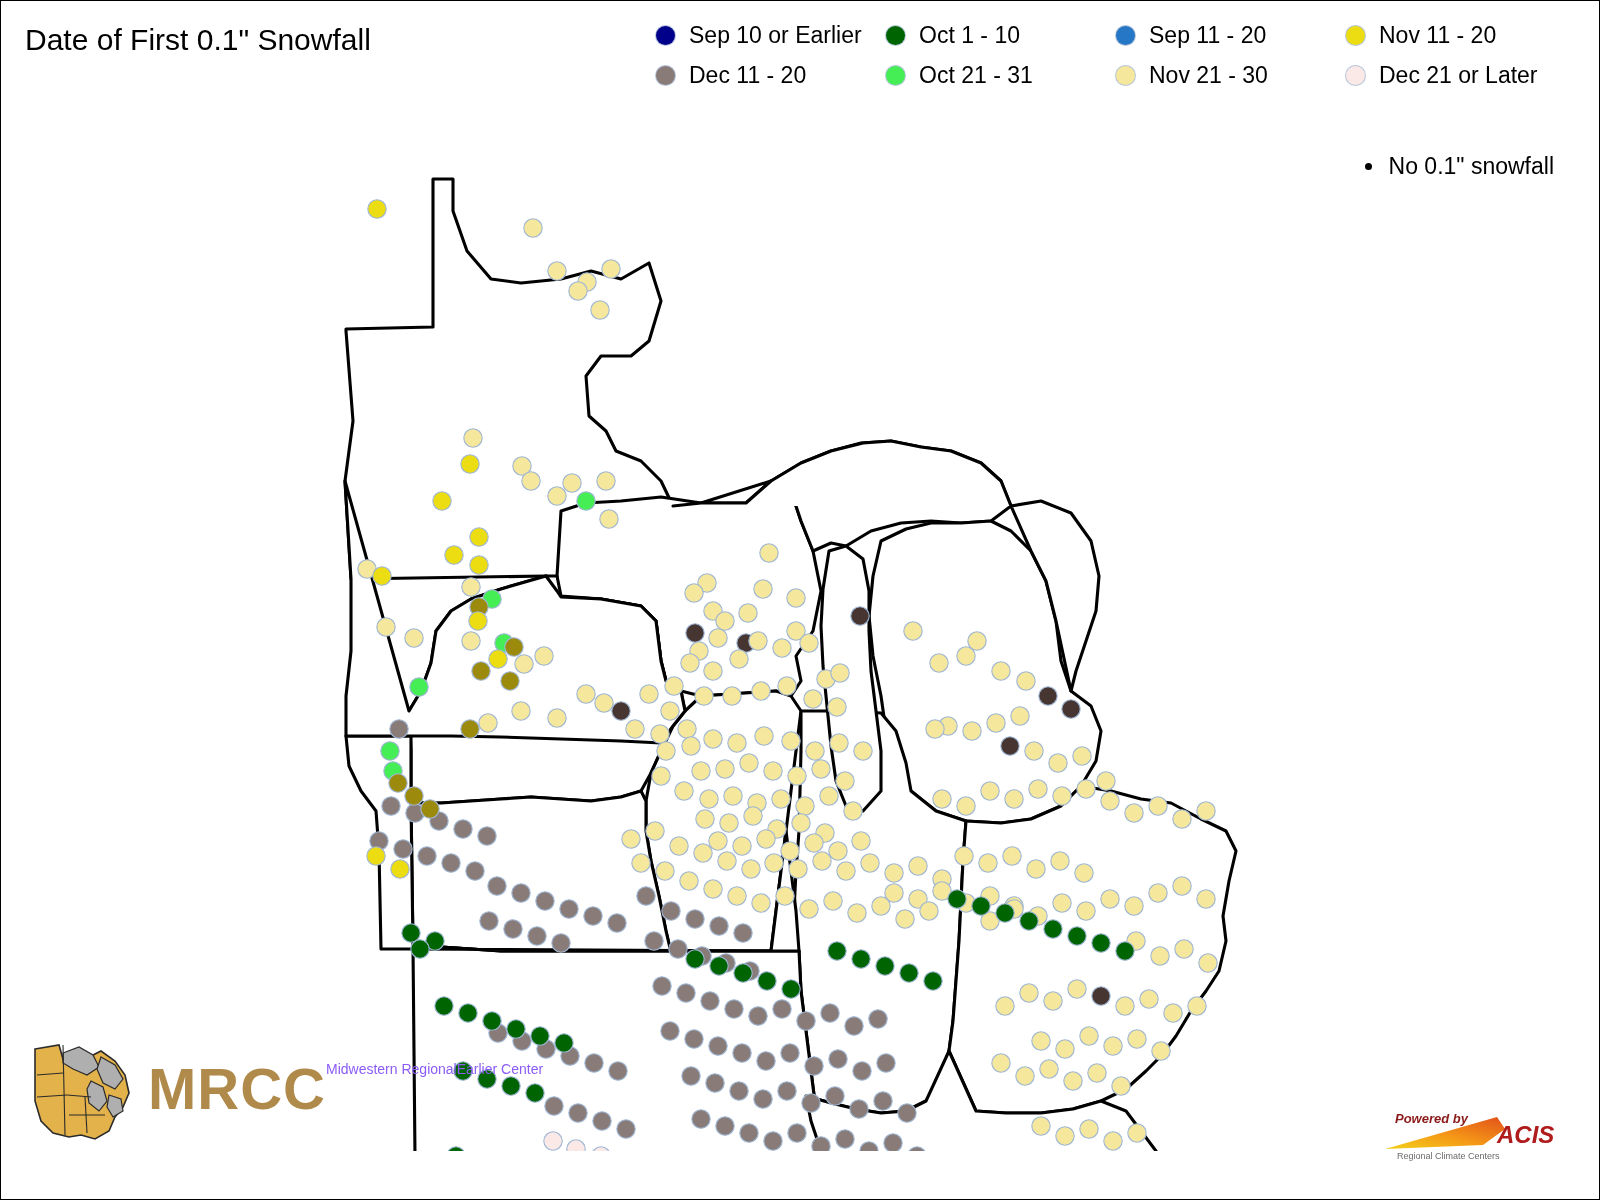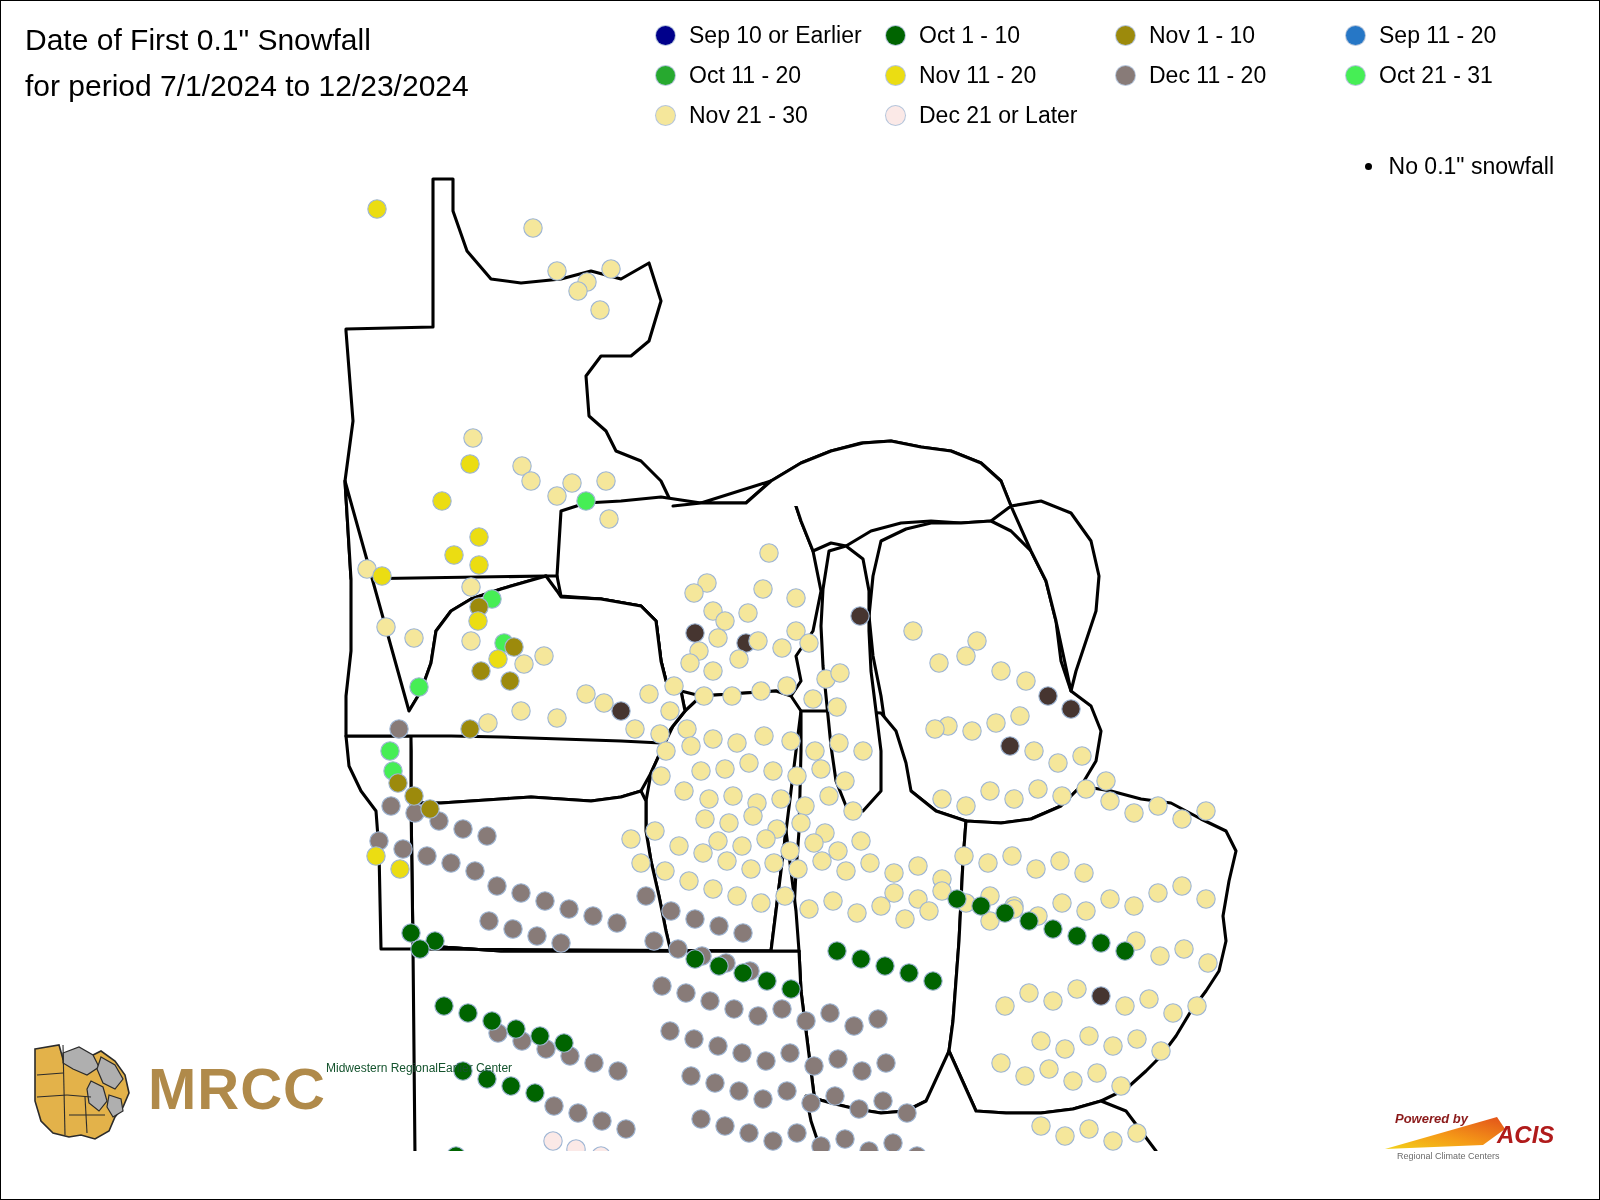--- a/index.html
+++ b/index.html
@@ -49,54 +49,45 @@
   .stn{stroke:#9fb6d4;stroke-width:1.1;}
 
   
   #mrcc{position:absolute;left:28px;top:1034px;display:flex;align-items:center;}
   #mrcc-mark{width:105px;height:108px;flex:0 0 105px;margin-right:14px;}
   #mrcc-text{display:flex;flex-direction:row;}
   #mrcc-acro{
     font-size:58px;font-weight:bold;color:#B08A4A;letter-spacing:1px;
     line-height:.96;
   }
-  .mrcc-sub{font-size:12px;color:#14532d;text-align:left;line-height:1.18;}
+  .mrcc-sub{font-size:14px;color:#8b5cf6;text-align:left;line-height:1.18;}
 
   
   #acis{position:absolute;left:1378px;top:1098px;width:196px;height:62px;}
 </style>
 </head>
 <body>
 
 <div id="title-block">
   <div class="tline">Date of First 0.1" Snowfall</div>
-  <div class="tline">for period 7/1/2024 to 12/23/2024</div>
 </div>
 
 <div id="legend">
   <div id="legend-grid">
       <div class="lg-item">
         <span class="lg-sw" style="background: rgb(0, 0, 139);"></span>
         <span class="lg-txt">Sep 10 or Earlier</span>
       </div>
       <div class="lg-item">
         <span class="lg-sw" style="background: rgb(0, 100, 0);"></span>
         <span class="lg-txt">Oct 1 - 10</span>
       </div>
       <div class="lg-item">
-        <span class="lg-sw" style="background: rgb(156, 138, 12);"></span>
-        <span class="lg-txt">Nov 1 - 10</span>
-      </div>
-      <div class="lg-item">
         <span class="lg-sw" style="background: rgb(38, 119, 198);"></span>
         <span class="lg-txt">Sep 11 - 20</span>
-      </div>
-      <div class="lg-item">
-        <span class="lg-sw" style="background: rgb(39, 169, 47);"></span>
-        <span class="lg-txt">Oct 11 - 20</span>
       </div>
       <div class="lg-item">
         <span class="lg-sw" style="background: rgb(235, 221, 18);"></span>
         <span class="lg-txt">Nov 11 - 20</span>
       </div>
       <div class="lg-item">
         <span class="lg-sw" style="background: rgb(136, 123, 120);"></span>
         <span class="lg-txt">Dec 11 - 20</span>
       </div>
       <div class="lg-item">

